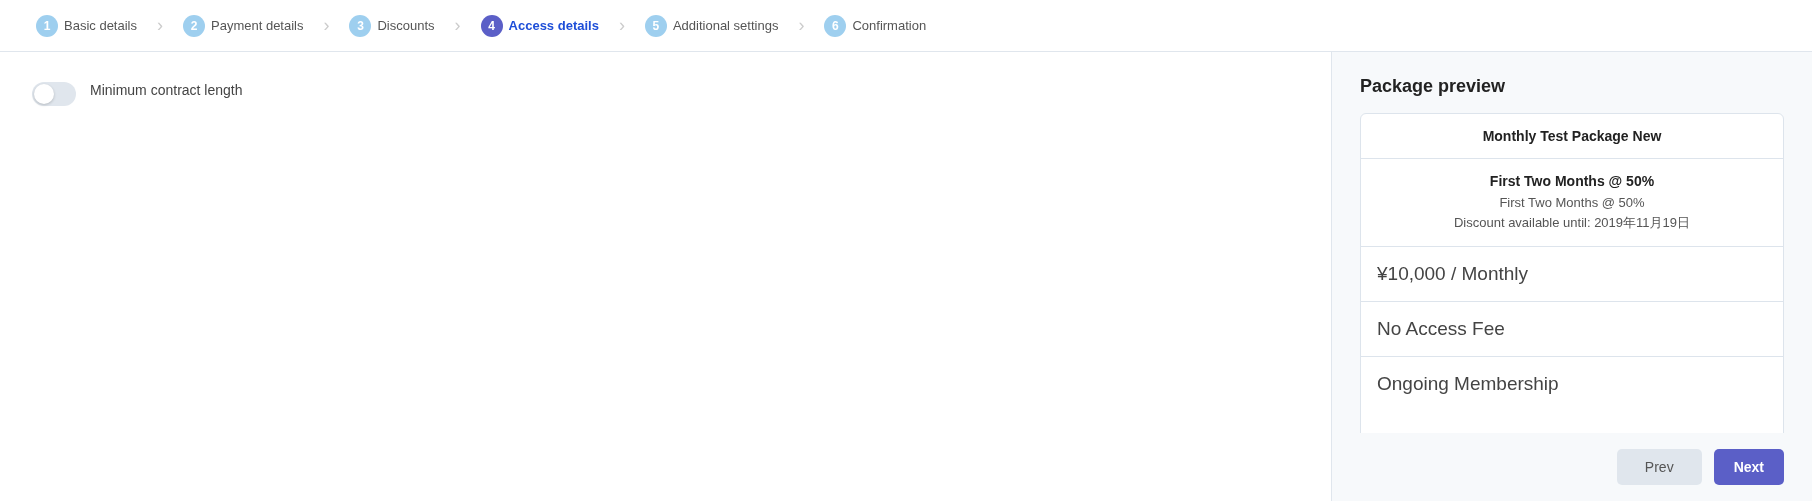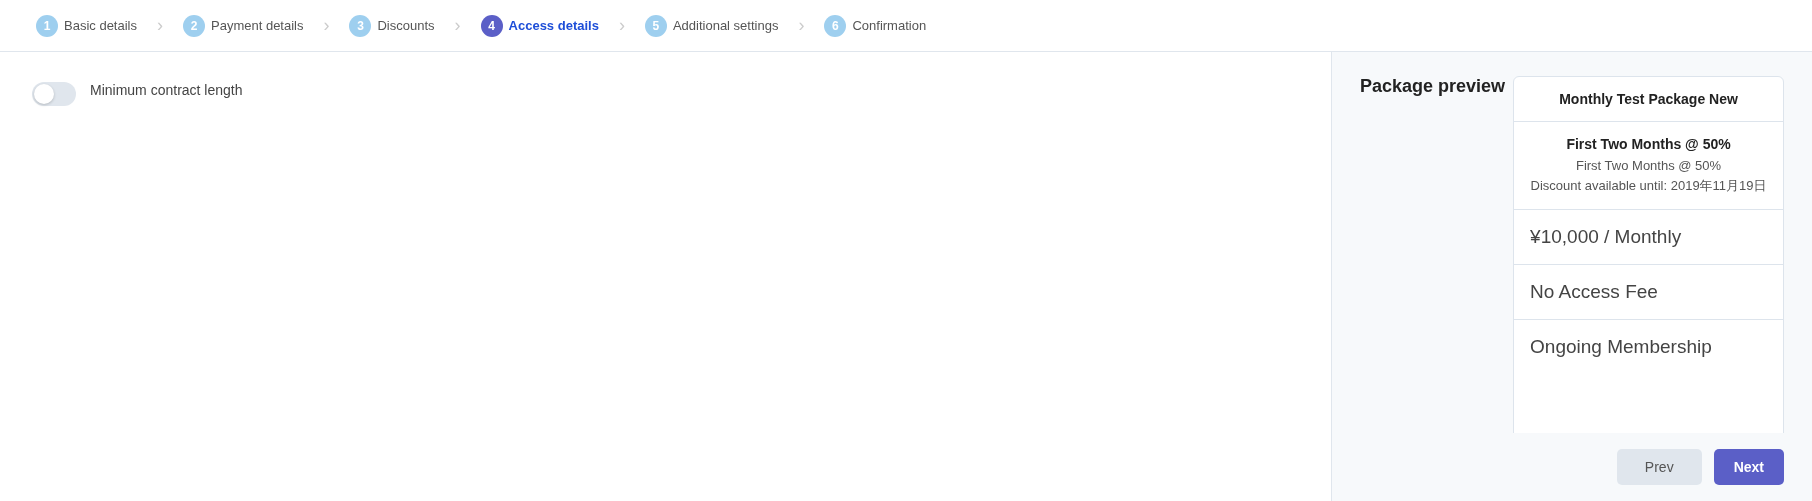--- a/index.html
+++ b/index.html
@@ -129,21 +129,21 @@
       right: 2px;
       box-shadow: 0 1px 3px rgba(0,0,0,0.2);
     }
 
     
     .right-panel {
       width: 480px;
       background: #f7f9fb;
       padding: 24px 28px;
       display: flex;
-      gap: 8px;
+      flex-direction: column;
     }
 
     .preview-title {
       font-size: 18px;
       font-weight: 600;
       color: #222;
       margin-bottom: 16px;
     }
 
     .package-card {

